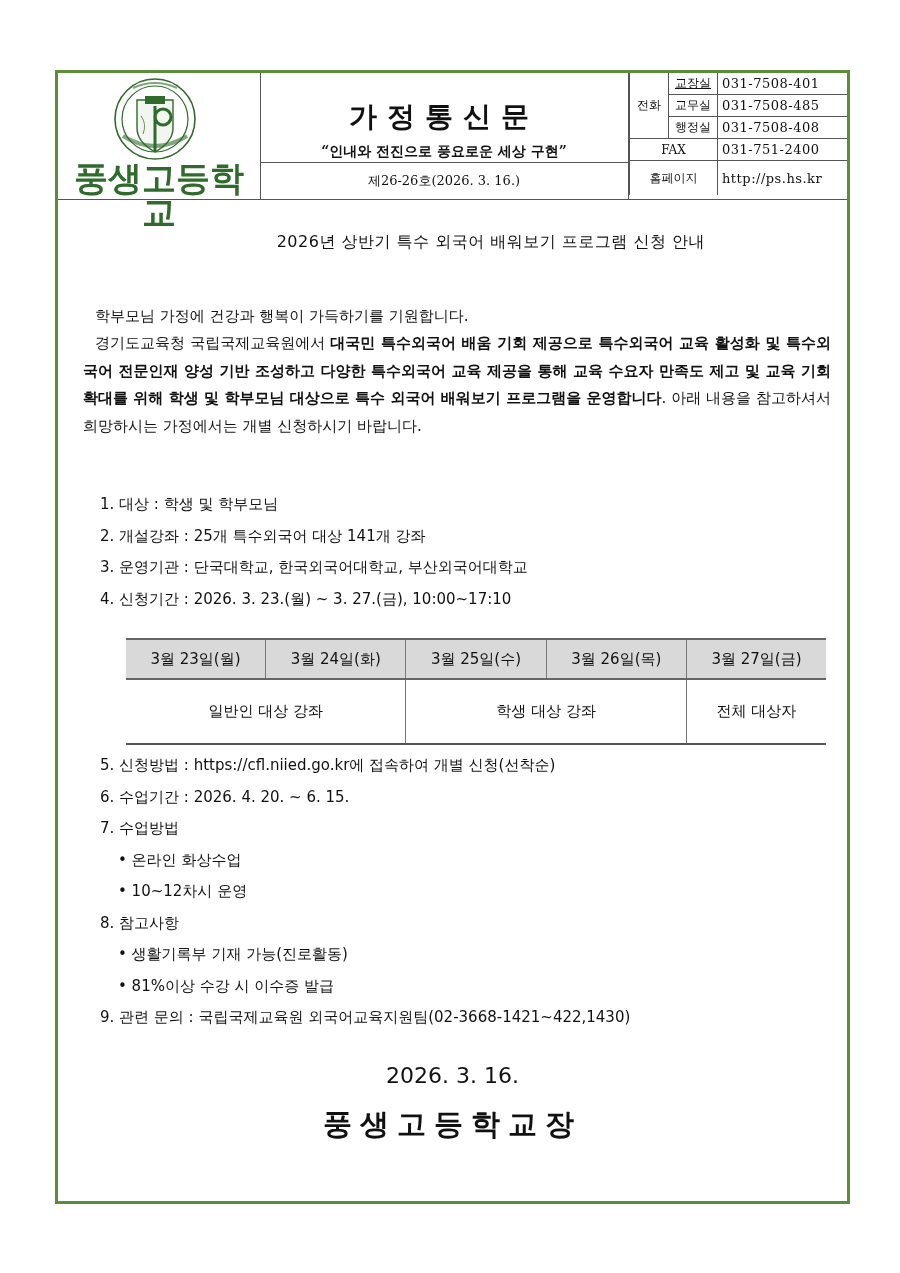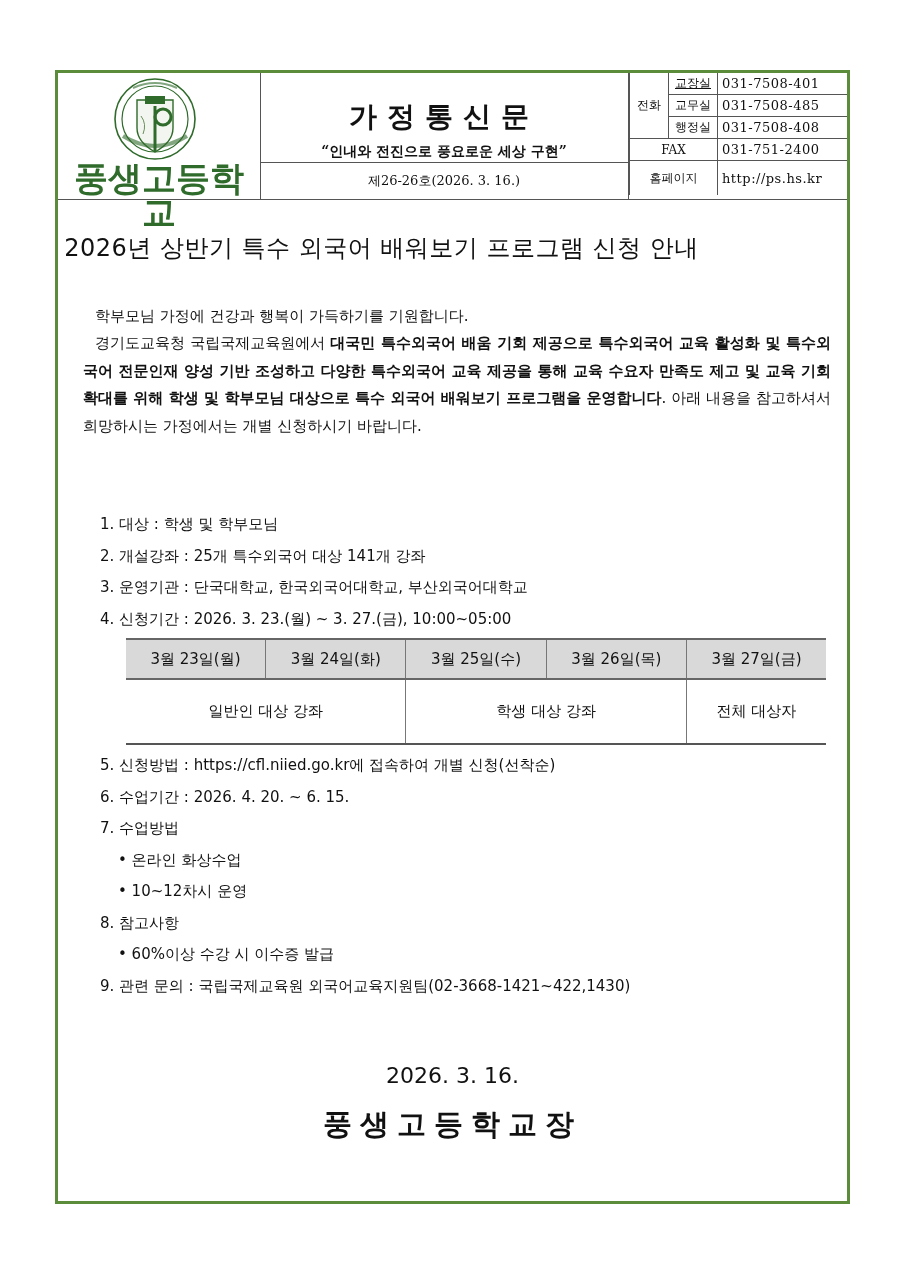--- a/index.html
+++ b/index.html
@@ -25,22 +25,22 @@
                 font-family: "DejaVu Serif", serif; font-size: 13px; }
   .contact { position: absolute; left: 571px; top: 0; width: 218px; height: 126px; }
   .contact table { border-collapse: collapse; width: 218px; font-family: "DejaVu Serif", "Liberation Serif", serif; font-size: 12px; }
   .contact td { border: 1px solid #555; padding: 0 4px; height: 21px; }
   .contact tr:first-child td { border-top: none; }
   .contact td.last { border-right: none; }
   .contact tr.home td { height: 34px; border-bottom: none; }
   .contact .c { text-align: center; }
   .contact .num { font-size: 13px; letter-spacing: 0.5px; }
   
-  .doc-title { position: absolute; left: 0; width: 647px; top: 159px; text-align: center;
-               font-size: 24px; letter-spacing: 0.5px; font-family: "DejaVu Sans", sans-serif; }
+  .doc-title { position: absolute; left: 0; width: 647px; top: 159px; text-align: right;
+               font-size: 16px; letter-spacing: 0.5px; font-family: "DejaVu Sans", sans-serif; }
   .para { position: absolute; left: 25px; width: 748px; font-size: 15px; line-height: 27.5px; }
   .p1 { top: 230px; text-indent: 12px; }
   .p2 { top: 257px; text-indent: 12px; text-align: justify; }
   .b { font-weight: bold; }
   .items { position: absolute; left: 42px; width: 720px; font-size: 15px; }
   .item { height: 31.5px; line-height: 31.5px; white-space: nowrap; }
   .sub { padding-left: 18px; }
   .sched { position: absolute; left: 68px; top: 565px; width: 700px; border-collapse: collapse;
            font-size: 15px; }
   .sched th { background: #d9d9d9; font-weight: normal; height: 36px; border-top: 2px solid #666;
@@ -106,25 +106,25 @@
       </tbody>
         </table>
     </div>
   </div>
 
   <div class="doc-title">2026년 상반기 특수 외국어 배워보기 프로그램 신청 안내</div>
 
   <div class="para p1">학부모님 가정에 건강과 행복이 가득하기를 기원합니다.</div>
   <div class="para p2"><span>경기도교육청 국립국제교육원에서 </span><span class="b">대국민 특수외국어 배움 기회 제공으로 특수외국어 교육 활성화 및 특수외국어 전문인재 양성 기반 조성하고 다양한 특수외국어 교육 제공을 통해 교육 수요자 만족도 제고 및 교육 기회 확대를 위해 학생 및 학부모님 대상으로 특수 외국어 배워보기 프로그램을 운영합니다</span><span>. 아래 내용을 참고하셔서 희망하시는 가정에서는 개별 신청하시기 바랍니다.</span></div>
 
-  <div class="items" style="top:436px;">
+  <div class="items" style="top:416px;">
     <div class="item">1. 대상 : 학생 및 학부모님</div>
     <div class="item">2. 개설강좌 : 25개 특수외국어 대상 141개 강좌</div>
     <div class="item">3. 운영기관 : 단국대학교, 한국외국어대학교, 부산외국어대학교</div>
-    <div class="item">4. 신청기간 : 2026. 3. 23.(월) ~ 3. 27.(금), 10:00~05:00</div>
+    <div class="item">4. 신청기간 : 2026. 3. 23.(월) ~ 3. 27.(금), 10:00~17:10</div>
   </div>
 
   <table class="sched">
     <tbody>
         <tr>
       <th>3월 23일(월)</th>
       <th>3월 24일(화)</th>
       <th>3월 25일(수)</th>
       <th>3월 26일(목)</th>
       <th>3월 27일(금)</th>
@@ -137,19 +137,20 @@
   </tbody>
     </table>
 
   <div class="items" style="top:677px;">
     <div class="item">5. 신청방법 : https://cfl.niied.go.kr에 접속하여 개별 신청(선착순)</div>
     <div class="item">6. 수업기간 : 2026. 4. 20. ~ 6. 15.</div>
     <div class="item">7. 수업방법</div>
     <div class="item sub">• 온라인 화상수업</div>
     <div class="item sub">• 10~12차시 운영</div>
     <div class="item">8. 참고사항</div>
-    <div class="item sub">• 60%이상 수강 시 이수증 발급</div>
+    <div class="item sub">• 생활기록부 기재 가능(진로활동)</div>
+    <div class="item sub">• 81%이상 수강 시 이수증 발급</div>
     <div class="item">9. 관련 문의 : 국립국제교육원 외국어교육지원팀(02-3668-1421~422,1430)</div>
   </div>
 
   <div class="signdate">2026. 3. 16.</div>
   <div class="signer">풍생고등학교장</div>
 </div>
 
 </body></html>

